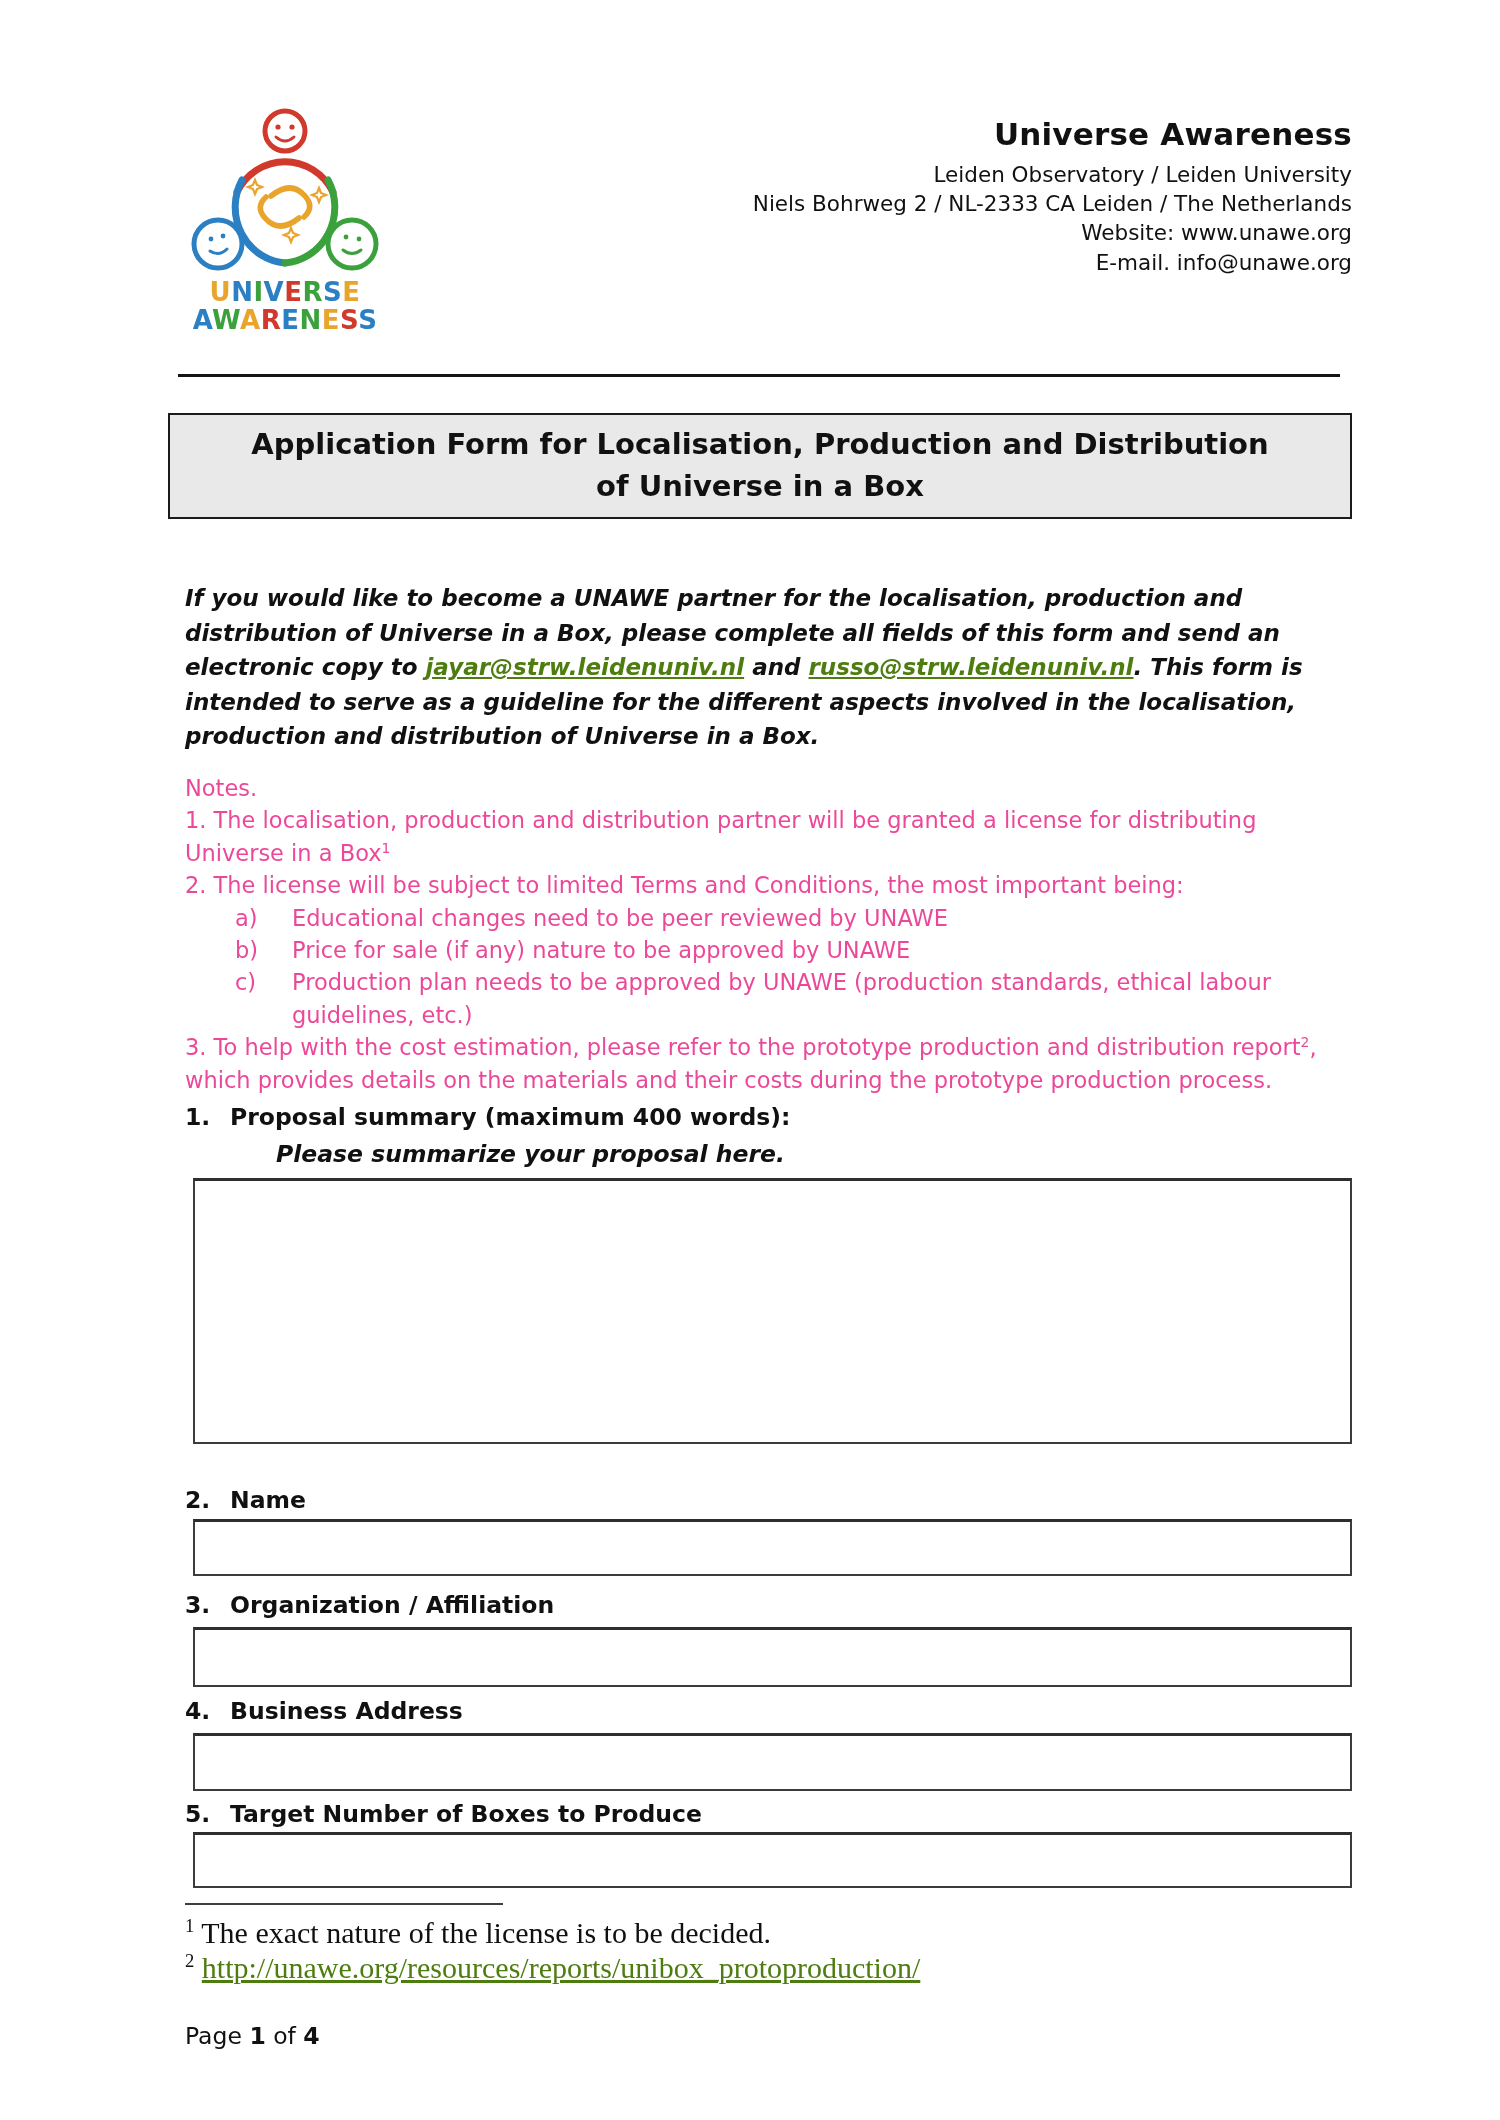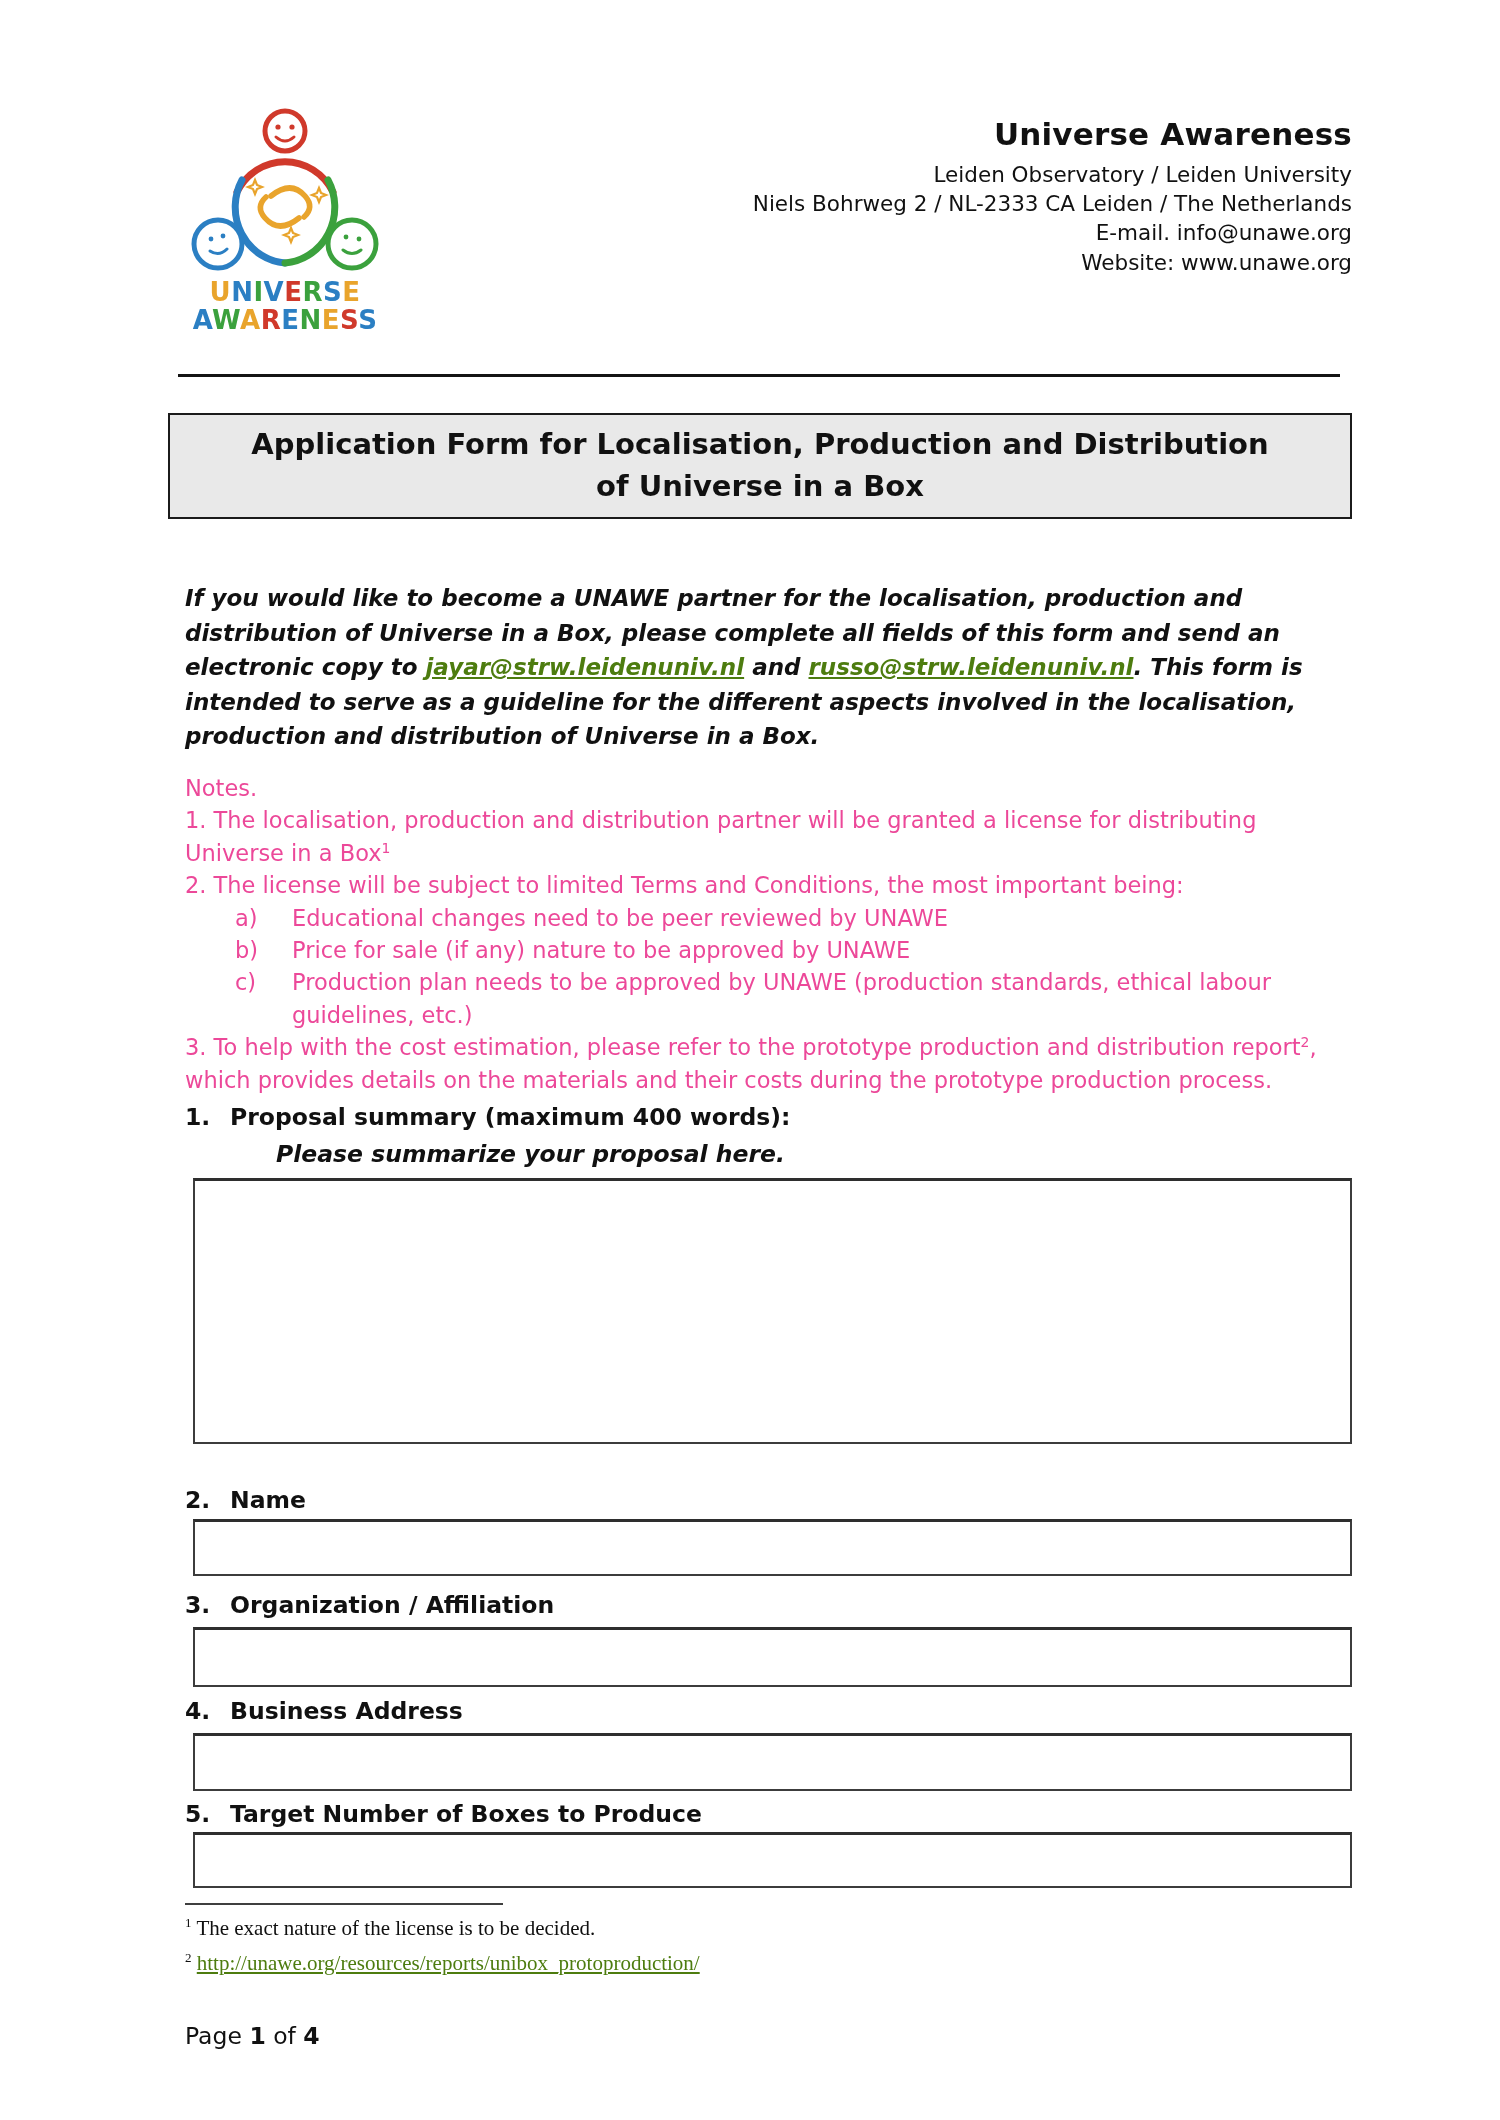--- a/index.html
+++ b/index.html
@@ -69,21 +69,21 @@
     background:#ffffff;
     font-size:22px;padding:6px 10px;
     cursor:text;
   }
 
   
   .fn-rule{position:absolute;left:17px;top:1903px;width:318px;height:2px;background:#3f3f3f;}
   .footnote{
     position:absolute;left:17px;width:1120px;
     font-family:"Liberation Serif","DejaVu Serif",serif;
-    font-size:21px;color:#101010;white-space:pre-wrap;
+    font-size:30px;color:#101010;white-space:pre-wrap;
   }
 
   
   .footer{
     position:absolute;left:17px;right:14px;top:2022px;
     display:flex;justify-content:space-between;align-items:baseline;
     font-size:23.5px;
   }
   .footer-left{font-weight:bold;}
   .footer-right{white-space:pre-wrap;}
@@ -127,22 +127,22 @@
       <div class="logo-words">
         <span class="w"><span style="color: rgb(233, 164, 44);">U</span><span style="color: rgb(43, 127, 195);">N</span><span style="color: rgb(59, 161, 61);">I</span><span style="color: rgb(43, 127, 195);">V</span><span style="color: rgb(208, 57, 43);">E</span><span style="color: rgb(59, 161, 61);">R</span><span style="color: rgb(43, 127, 195);">S</span><span style="color: rgb(233, 164, 44);">E</span></span>
         <span class="w"><span style="color: rgb(43, 127, 195);">A</span><span style="color: rgb(59, 161, 61);">W</span><span style="color: rgb(233, 164, 44);">A</span><span style="color: rgb(208, 57, 43);">R</span><span style="color: rgb(43, 127, 195);">E</span><span style="color: rgb(59, 161, 61);">N</span><span style="color: rgb(233, 164, 44);">E</span><span style="color: rgb(208, 57, 43);">S</span><span style="color: rgb(43, 127, 195);">S</span></span>
       </div>
     </div>
 
     <div class="addr-block">
       <div class="org-name">Universe Awareness</div>
       <div class="addr-line">Leiden Observatory / Leiden University</div>
       <div class="addr-line">Niels Bohrweg 2 / NL-2333 CA Leiden / The Netherlands</div>
+      <div class="addr-line">Website: www.unawe.org</div>
       <div class="addr-line">E-mail. info@unawe.org</div>
-      <div class="addr-line">Website: www.unawe.org</div>
     </div>
 
     <div class="top-rule"></div>
 
     <div class="title-box">
       <div>Application Form for Localisation, Production and Distribution</div>
       <div>of Universe in a Box</div>
     </div>
 
     <p class="intro"><span>If you would like to become a UNAWE partner for the localisation, production and distribution of Universe in a Box, please complete all fields of this form and send an electronic copy to </span><a>jayar@strw.leidenuniv.nl</a><span> and </span><a>russo@strw.leidenuniv.nl</a><span>. This form is intended to serve as a guideline for the different aspects involved in the localisation, production and distribution of Universe in a Box.</span></p>

